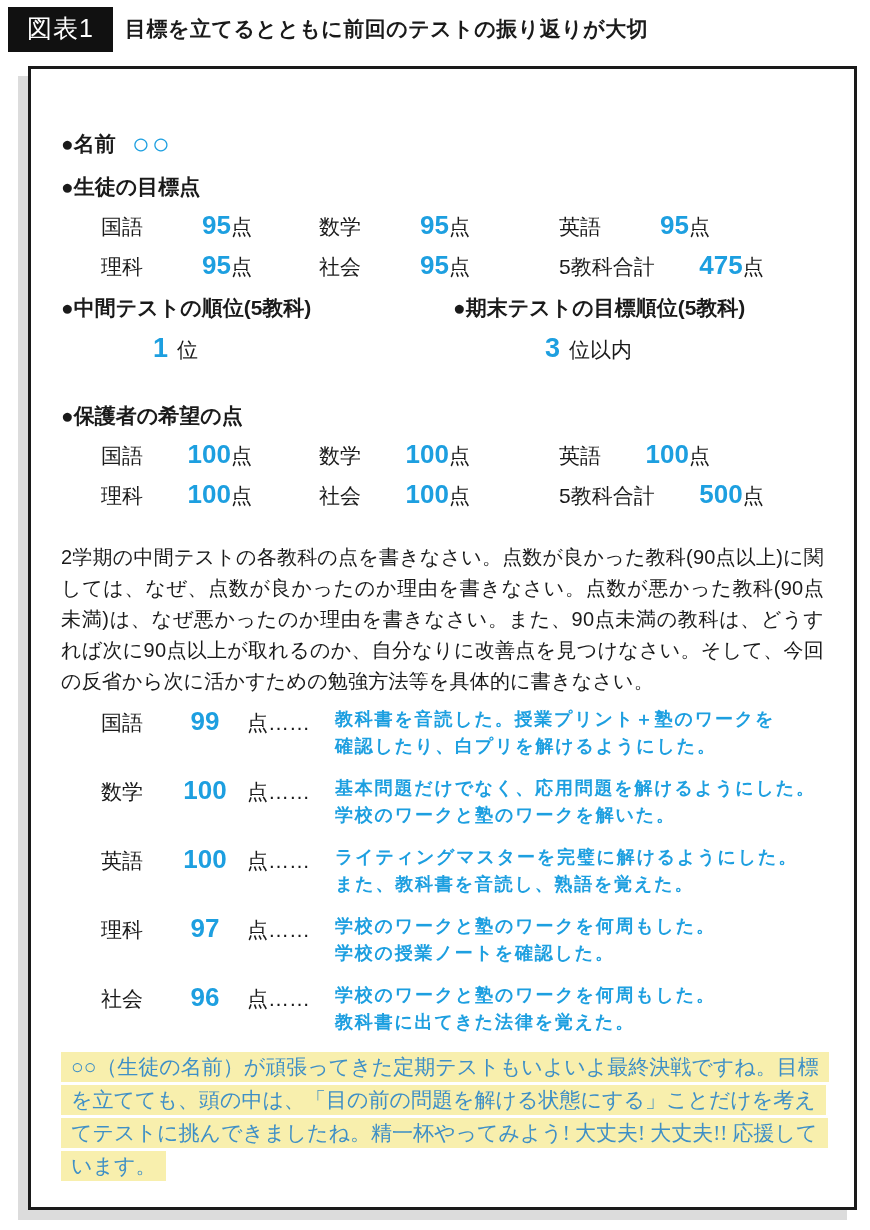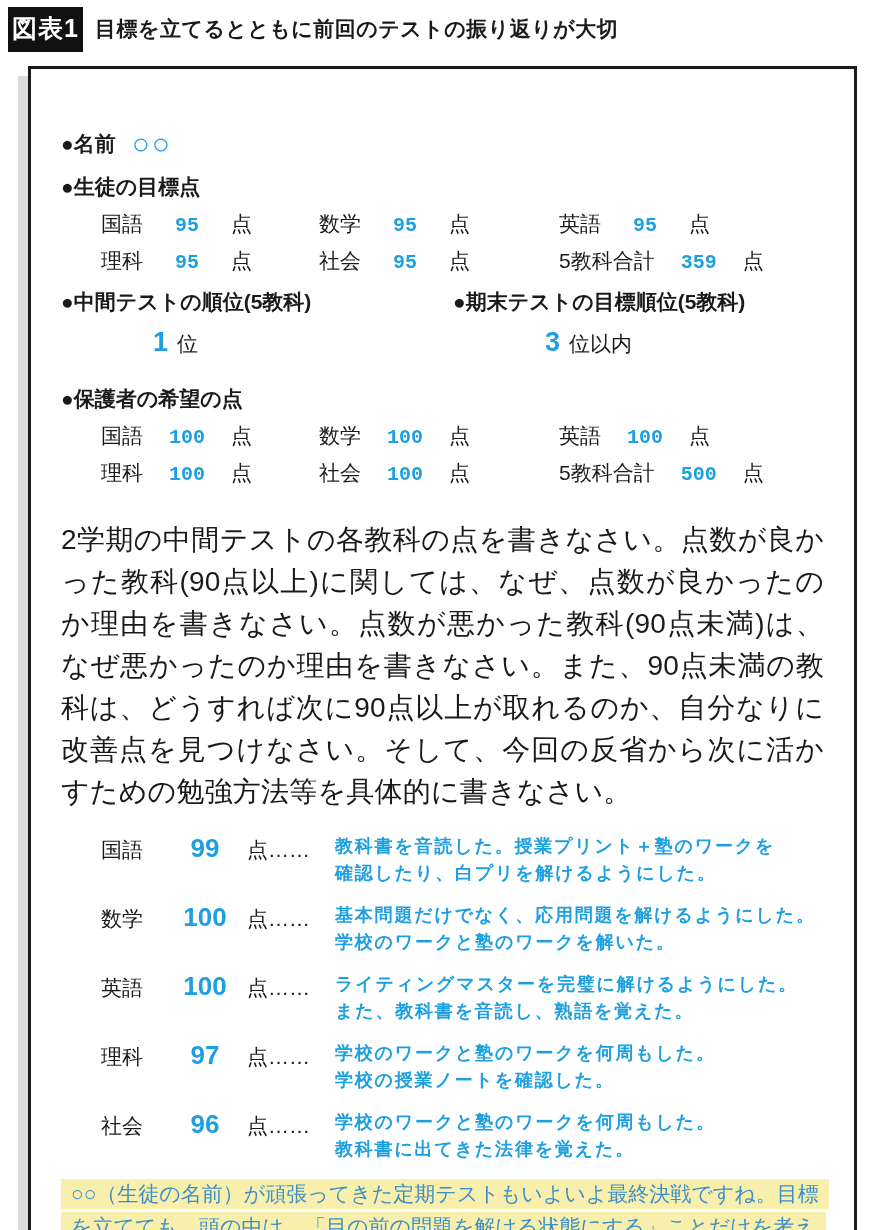--- a/index.html
+++ b/index.html
@@ -1,41 +1,41 @@
 <!DOCTYPE html>
 <html lang="ja"><head>
 <meta charset="utf-8">
 <style>
   html,body{margin:0;padding:0;background:#fff;}
   body{width:870px;font-family:"Liberation Sans","DejaVu Sans",sans-serif;color:#1a1a1a;}
   .fig-header{display:flex;align-items:center;gap:12px;padding:6px 8px 0 8px;height:46px;}
-  .fig-badge{background:#111;color:#fff;font-size:25px;font-weight:bold;padding:5px 4px 7px;letter-spacing:1px;flex:0 0 auto;}
+  .fig-badge{background:#111;color:#fff;font-size:25px;font-weight:normal;padding:5px 19px 7px;letter-spacing:1px;flex:0 0 auto;}
   .fig-title{margin:0;font-size:21px;font-weight:800;letter-spacing:0.5px;white-space:nowrap;}
   .card{box-sizing:border-box;margin:14px 13px 24px 28px;width:829px;border:3px solid #1a1a1a;
         background:#fff;box-shadow:-10px 10px 0 #dcdcdc;padding:22px 30px 24px;}
   .h{font-size:21px;font-weight:bold;}
   .hw{color:#1D9FE0;font-weight:bold;}
   .name-row{display:flex;align-items:center;gap:16px;margin-bottom:12px;margin-top:36px;}
   .name-value{font-size:30px;letter-spacing:2px;}
   .section-heading{margin:0 0 9px;}
   .goal-rows{margin-left:40px;}
   .goal-row{display:flex;align-items:baseline;margin-bottom:9px;}
   .sg{display:flex;align-items:baseline;}
   .sg.c1{width:218px;}
   .sg.c2{width:240px;}
   .sg-label{font-size:21px;}
-  .sg-value{width:88px;text-align:center;font-size:20px;font-family:Liberation Mono, monospace;}
+  .sg-value{width:88px;text-align:right;font-size:26px;}
   .sg-unit{font-size:21px;}
   .mb26{margin-bottom:22px;}
   .ranks{display:flex;margin-bottom:22px;}
   .rank-col.left{width:392px;}
   .rank-col.right{flex:1;}
-  .rank-value{margin:11px 0 5px 92px;font-size:21px;}
+  .rank-value{margin:11px 0 16px 92px;font-size:21px;}
   .rank-num{font-size:27px;margin-right:9px;}
-  .instructions{margin:32px 0 20px;font-size:28px;line-height:42px;text-align:justify;letter-spacing:0.2px;}
+  .instructions{margin:32px 0 9px;font-size:20px;line-height:31px;text-align:justify;letter-spacing:0.2px;}
   .mt-heading{margin:0 0 14px;}
   .mt-row{display:flex;align-items:flex-start;margin:0 0 15px 40px;}
   .mt-subject{font-size:21px;width:62px;padding-top:3px;flex:0 0 auto;}
   .mt-score{width:84px;text-align:center;font-size:26px;flex:0 0 auto;}
   .mt-leader{font-size:21px;width:88px;padding-top:3px;flex:0 0 auto;}
   .mt-notes{flex:1;font-size:18px;line-height:27px;letter-spacing:1.8px;}
   .pm-heading{margin:24px 0 6px;}
   .parent-msg{margin:0;font-family:"Liberation Serif","DejaVu Serif",serif;font-size:21px;
               line-height:33px;color:#3E8FC6;}
   .parent-msg .hl{background:#F8EFAD;padding:3px 10px;box-decoration-break:clone;-webkit-box-decoration-break:clone;}
@@ -81,21 +81,21 @@
           <span class="sg-value hw">95</span>
           <span class="sg-unit">点</span>
         </span>
         <span class="sg c2">
           <span class="sg-label">社会</span>
           <span class="sg-value hw">95</span>
           <span class="sg-unit">点</span>
         </span>
         <span class="sg c3">
           <span class="sg-label">5教科合計</span>
-          <span class="sg-value hw">359</span>
+          <span class="sg-value hw">475</span>
           <span class="sg-unit">点</span>
         </span>
       </div>
     </div>
   </section>
 
   <div class="ranks mb26" style="margin-top:13px;">
     <div class="rank-col left">
       <div class="h">●中間テストの順位(5教科)</div>
       <div class="rank-value">

